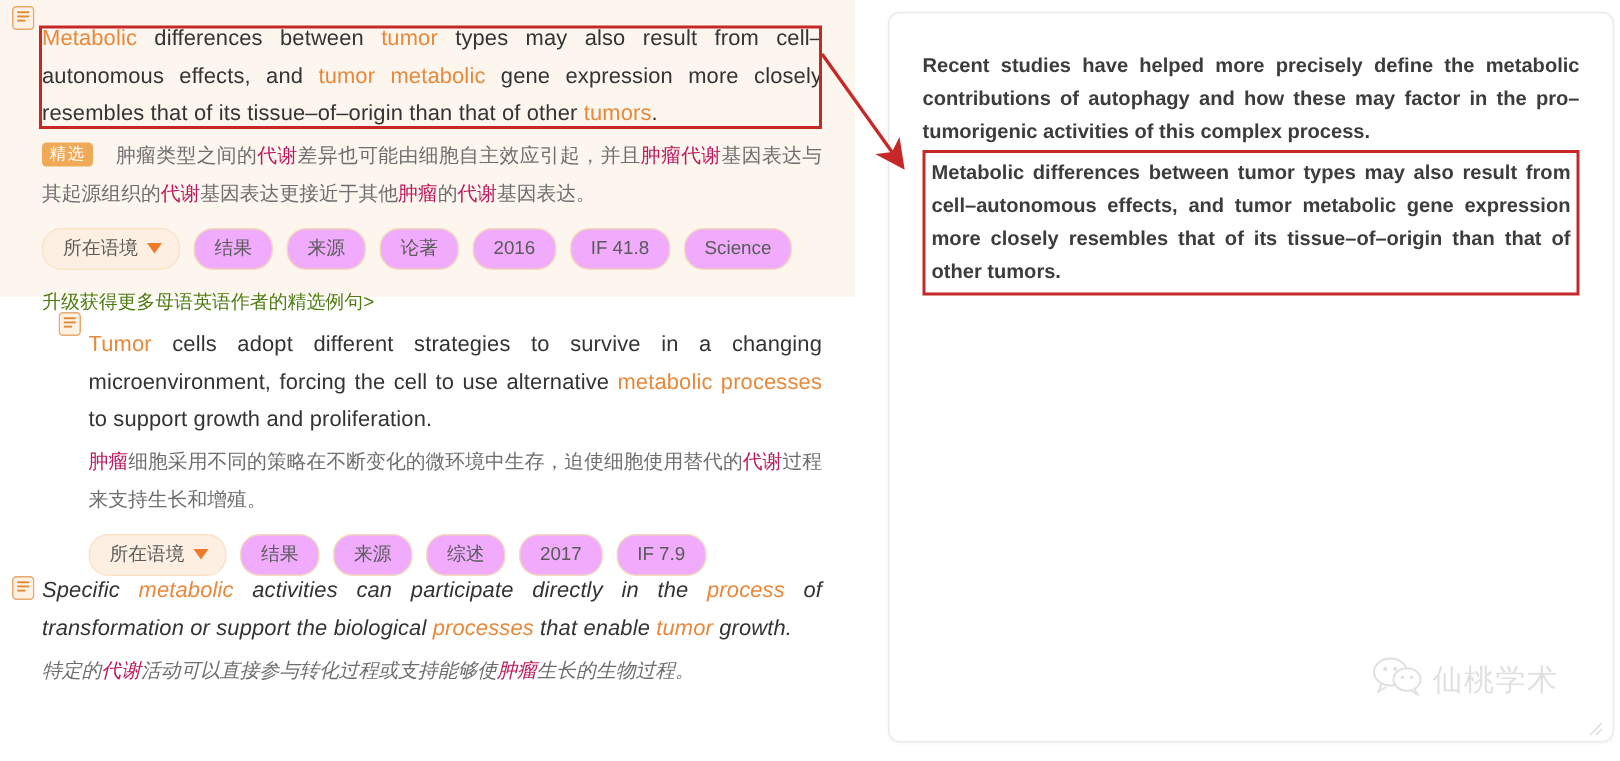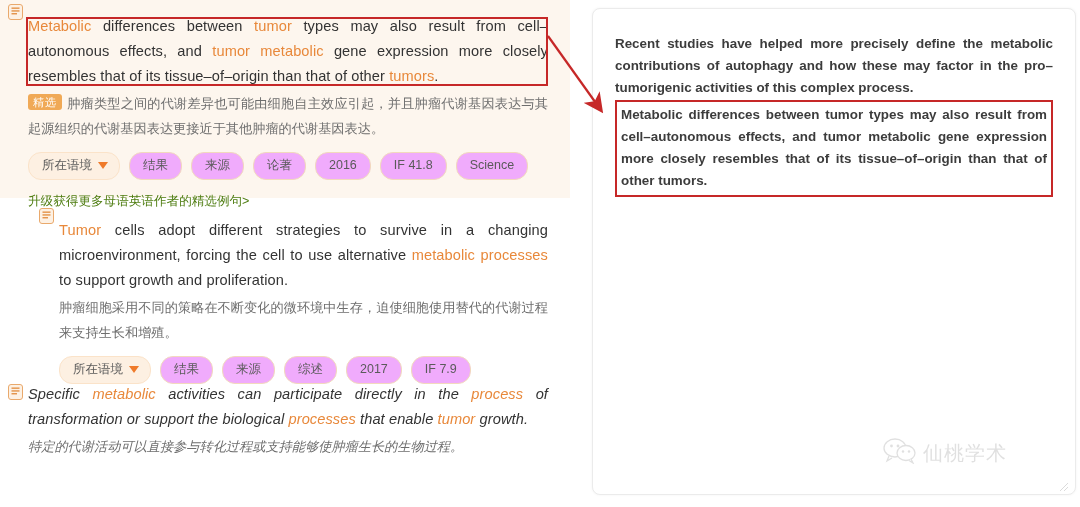--- a/index.html
+++ b/index.html
@@ -43,32 +43,32 @@
   .sent .hl { color: #e8883a; }
 
   .cn {
     font-size: 13.2px;
     line-height: 25px;
     color: #6e6e6e;
     margin-top: 2px;
     text-align: justify;
     text-align-last: left;
   }
-  .cn .hl { color: #737373; }
+  .cn .hl { color: #be185d; }
 
   .badge {
     display: inline-block;
     background: #f0a956;
     color: #ffffff;
     font-size: 11px;
     line-height: 16px;
     padding: 0 5px;
     border-radius: 3px;
     vertical-align: 2px;
-    margin-right: 5px;
+    margin-right: 15px;
     letter-spacing: 1px;
   }
 
   .tags {
     margin-top: 11px;
     display: flex;
     align-items: center;
     gap: 9px;
     flex-wrap: nowrap;
   }
@@ -137,21 +137,21 @@
     border: 2px solid #c62828;
     pointer-events: none;
   }
 
   
   #arrow { position: absolute; left: 0; top: 0; width: 1080px; height: 507px; pointer-events: none; }
 
   
   #watermark {
     position: absolute;
-    left: 883px; top: 438px;
+    left: 915px; top: 438px;
     display: flex; align-items: center; gap: 6px;
     opacity: 0.30;
   }
   #watermark .wm-text {
     font-size: 20px;
     color: #9a9a9a;
     letter-spacing: 1px;
   }
   #resize-grip {
     position: absolute; right: 6px; bottom: 6px;

